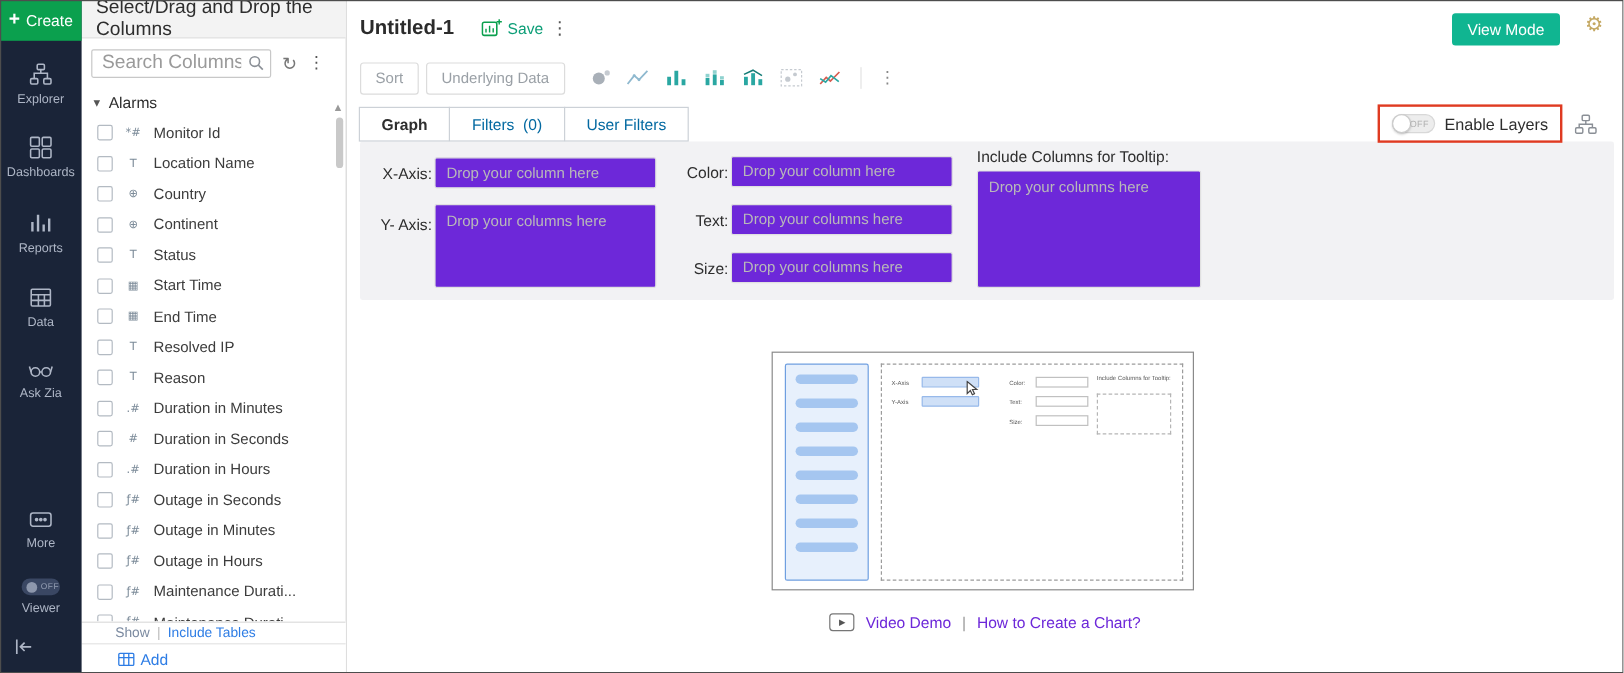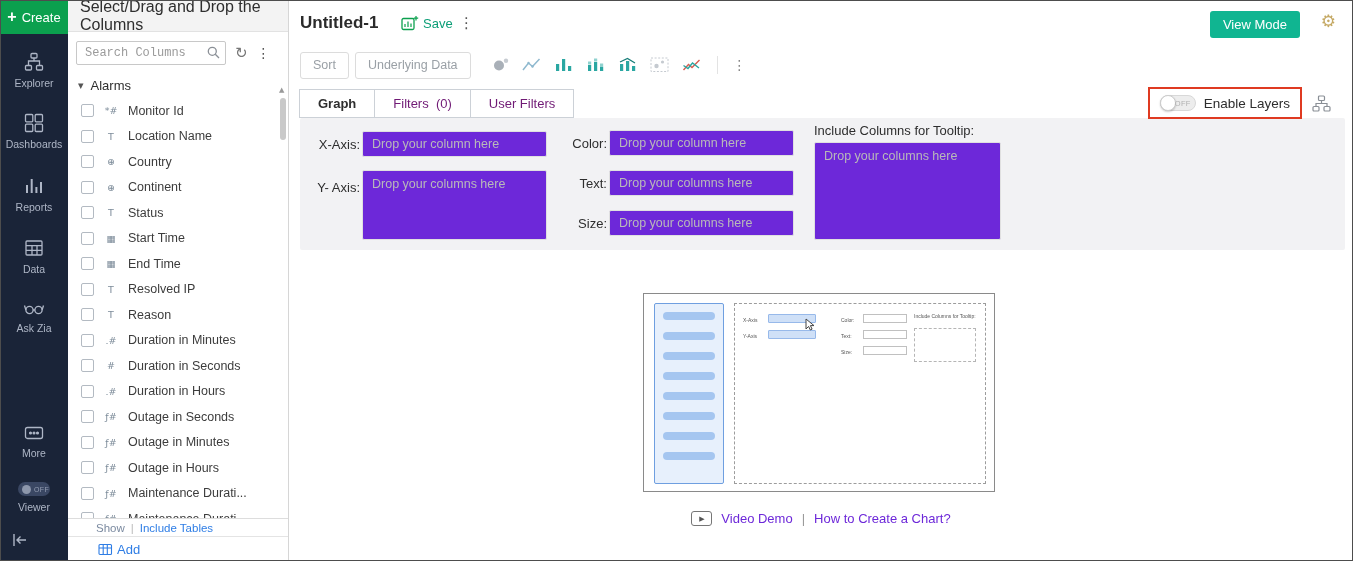--- a/index.html
+++ b/index.html
@@ -15,21 +15,21 @@
 .nav-item svg{display:block}
 .mini-toggle{width:32px;height:14px;border-radius:7px;background:#3a4763;display:flex;align-items:center;gap:3px;padding:0 4px;font-size:7px;color:#949eb3;letter-spacing:.4px}
 .mt-knob{width:9px;height:9px;border-radius:50%;background:#8d97ac;flex:none}
 .collapse-btn{position:absolute;bottom:9px;left:11px;color:#aeb6c6;cursor:pointer}
 
 
 .colpanel{position:absolute;left:68px;top:0;bottom:0;width:221px;background:#fff;border-right:1px solid #d6d6d6;z-index:4}
 .colpanel-header{height:32px;background:#f3f3f3;border-bottom:1px solid #e2e2e2;display:flex;align-items:center;padding:0 12px;font-size:16px;color:#2e2e2e}
 .search-row{display:flex;align-items:center;gap:9px;padding:9px 8px 6px 8px}
 .search-box{position:relative;width:150px}
-.search-box input{width:100%;height:24px;border:1px solid #c8c8c8;border-radius:2px;padding:0 24px 0 8px;font-size:12px;color:#333;outline:none;font-family:Liberation Mono, monospace;background:#fff}
+.search-box input{width:100%;height:24px;border:1px solid #c8c8c8;border-radius:2px;padding:0 24px 0 8px;font-size:16px;color:#333;outline:none;font-family:Liberation Sans, sans-serif;background:#fff}
 .search-box input::placeholder{color:#9a9a9a}
 .search-box svg{position:absolute;right:6px;top:5px}
 .ico{color:#777;cursor:pointer;font-family:"DejaVu Sans",sans-serif}
 .ico.refresh{font-size:15px;line-height:1}
 .ico.dots{font-size:14px;color:#555}
 .section-row{display:flex;align-items:center;gap:7px;padding:7px 10px 5px 10px;font-size:13px;color:#2e2e2e;cursor:pointer}
 .section-row .chev{font-size:11px;color:#555;font-family:"DejaVu Sans",sans-serif}
 .columns-list{position:absolute;top:98px;bottom:43px;left:0;right:9px;overflow:hidden}
 .col-item{display:flex;align-items:center;gap:8px;height:25.5px;padding-left:13px;cursor:pointer}
 .cbx{width:13px;height:13px;border:1px solid #b3bac2;border-radius:2px;background:#fff;flex:none}
@@ -52,21 +52,21 @@
 .header-dots{position:absolute;left:170px;top:14px;font-size:15px;color:#555;cursor:pointer;font-family:"DejaVu Sans",sans-serif}
 .view-mode-btn{position:absolute;right:53px;top:11px;height:27px;padding:0 13px;background:#10b591;color:#fff;font-size:13px;border:none;border-radius:3px;display:flex;align-items:center;cursor:pointer;font-family:inherit}
 .gear{position:absolute;right:17px;top:13px;font-size:17px;color:#c5a964;cursor:pointer;font-family:"DejaVu Sans",sans-serif;line-height:1}
 .chart-toolbar{position:absolute;top:50px;left:11px;height:30px;display:flex;align-items:center;gap:6px}
 .tb-btn{height:27px;padding:0 12px;border:1px solid #dcdcdc;border-radius:3px;background:#fff;color:#9aa0a6;font-size:12.5px;display:flex;align-items:center;cursor:pointer;font-family:inherit}
 .tb-icons{display:flex;align-items:center;gap:12px;margin-left:13px}
 .tb-ic{cursor:pointer;display:flex;align-items:center}
 .tb-divider{width:1px;height:18px;background:#e3e3e3;margin:0 3px}
 .tb-more{font-size:14px;color:#888;cursor:pointer;font-family:"DejaVu Sans",sans-serif}
 .tabs-row{position:absolute;top:89px;left:11px;display:flex;z-index:2}
-.tab{height:29px;padding:0 18px;border:1px solid #ccd1d7;background:#fff;display:flex;align-items:center;font-size:13px;color:#701a75;margin-left:-1px;cursor:pointer;white-space:pre}
+.tab{height:29px;padding:0 18px;border:1px solid #ccd1d7;background:#fff;display:flex;align-items:center;font-size:13px;color:#0369a1;margin-left:-1px;cursor:pointer;white-space:pre}
 .tab.active{color:#2e2e2e;font-weight:bold;z-index:2}
 .layers-cluster{position:absolute;top:87px;right:51px;border:2px solid #df3a21;height:32px;display:flex;align-items:center;gap:8px;padding:0 10px;background:#fff;z-index:3}
 .toggle-pill{width:36px;height:16px;border-radius:9px;background:#ededed;border:1px solid #d8d8d8;position:relative;cursor:pointer;flex:none}
 .toggle-knob{position:absolute;left:-1px;top:-1px;width:16px;height:16px;border-radius:50%;background:#fff;border:1px solid #ccc;box-shadow:0 1px 2px rgba(0,0,0,.2)}
 .toggle-text{position:absolute;right:4px;top:3px;font-size:7.5px;color:#b0b0b0;letter-spacing:.3px}
 .layers-label{font-size:13.5px;color:#2e2e2e}
 .hier-icon{position:absolute;top:95px;right:22px;color:#8a8f96;cursor:pointer}
 
 
 .builder-panel{position:absolute;left:11px;right:8px;top:118px;height:132px;background:#f2f2f4;border-radius:2px}

